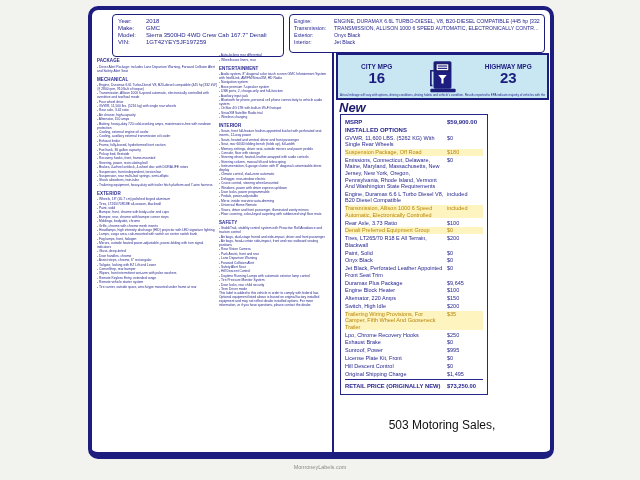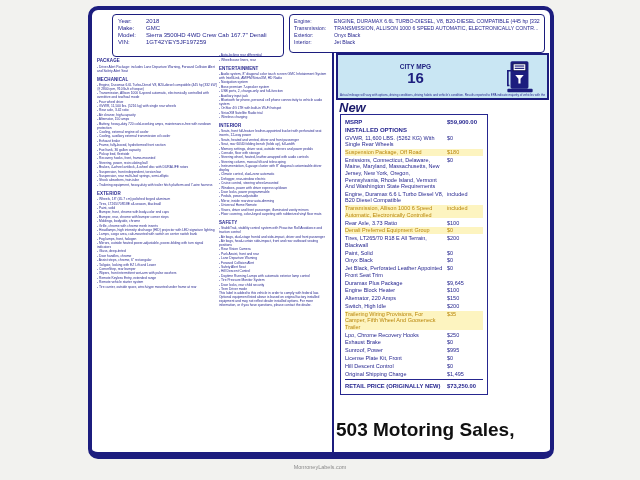--- a/index.html
+++ b/index.html
@@ -46,22 +46,22 @@
   .new-label{position:absolute;left:247px;top:90px;font-size:13px;font-weight:bold;font-style:italic;color:#1b1b6b;}
   .price-box{position:absolute;left:248px;top:104px;width:148px;box-sizing:border-box;
     border:1px solid #26268f;padding:4px;background:#fff;}
   .price-row{display:flex;font-size:5.5px;line-height:6.6px;color:#26268f;margin-bottom:1.2px;}
   .price-row .nm{width:99px;flex:none;padding-right:3px;}
   .price-row .pr{flex:1;}
   .price-row.bold{font-weight:bold;font-size:6px;}
   .price-row.hl{color:#b9860b;background:#fdf4c0;}
   .price-row.total{border-top:1px solid #26268f;margin-top:2px;padding-top:2.5px;font-weight:bold;font-size:5.8px;}
 
-  .dealer{position:absolute;left:244px;top:408px;width:212px;
-    font-size:19px;font-weight:bold;color:#101010;line-height:1.25;}
+  .dealer{position:absolute;left:244px;top:408px;width:212px;text-align:center;
+    font-size:12px;font-weight:normal;color:#101010;line-height:1.25;}
 
   .watermark{position:absolute;left:0;right:0;top:464px;text-align:center;font-size:5.5px;color:#8a8a8a;}
 </style>
 </head>
 <body>
 
 <div class="page">
   <div class="sticker">
 
     <div class="info-box">
@@ -98,20 +98,24 @@
       <div class="mpg-icon-cell">
         <svg width="34" height="38" viewBox="0 0 32 36" aria-hidden="true">
           <path d="M8 13 L4.5 13 L4.5 27 L6 27" fill="none" stroke="#1c1d7e" stroke-width="1.6"></path>
           <rect x="7" y="4" width="17" height="26" rx="1.5" fill="#1c1d7e"></rect>
           <rect x="9.5" y="6.5" width="12" height="6.5" fill="#ffffff" stroke="#0d0e4a" stroke-width="0.8"></rect>
           <rect x="11" y="8" width="9" height="1.1" fill="#1c1d7e"></rect>
           <rect x="11" y="10.2" width="9" height="1.1" fill="#1c1d7e"></rect>
           <path d="M11.5 17 L19.5 17 L16.5 20.5 L16.5 25 L14.5 25 L14.5 20.5 Z" fill="#ffffff"></path>
           <rect x="4" y="30" width="24" height="3.5" rx="1" fill="#1c1d7e"></rect>
         </svg>
+      </div>
+      <div class="mpg-cell">
+        <div class="mpg-label">HIGHWAY MPG</div>
+        <div class="mpg-value">23</div>
       </div>
       <div class="mpg-fine">Actual mileage will vary with options, driving conditions, driving habits and vehicle's condition. Results reported to EPA indicate majority of vehicles with these estimates.</div>
     </div>
 
     <div class="divider"></div>
 
     <div class="colbox col-left">
       <div class="col-inner">
           <div class="col-heading">PACKAGE</div>
           <div class="col-line">- Driver Alert Package: includes Lane Departure Warning, Forward Collision Alert and Safety Alert Seat</div>

